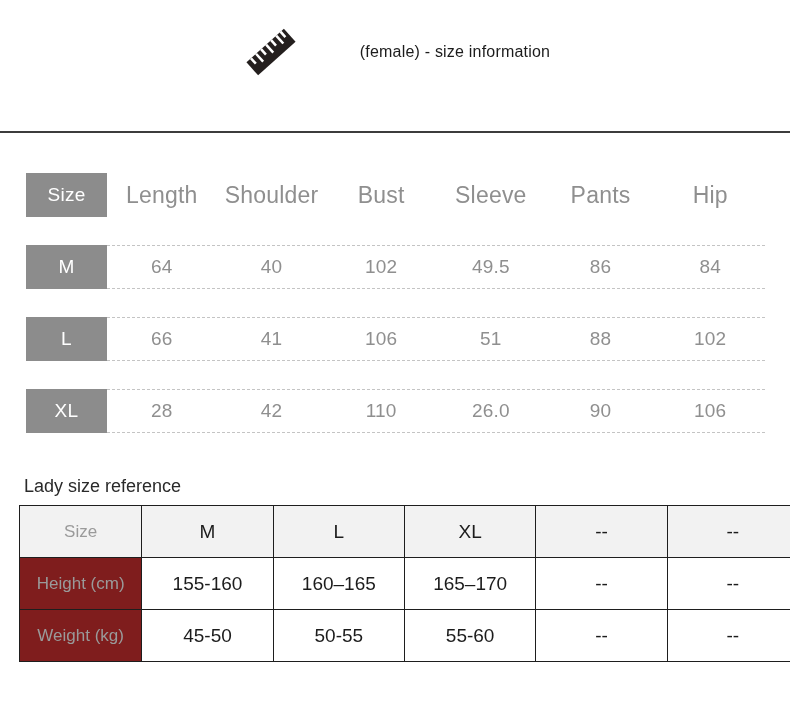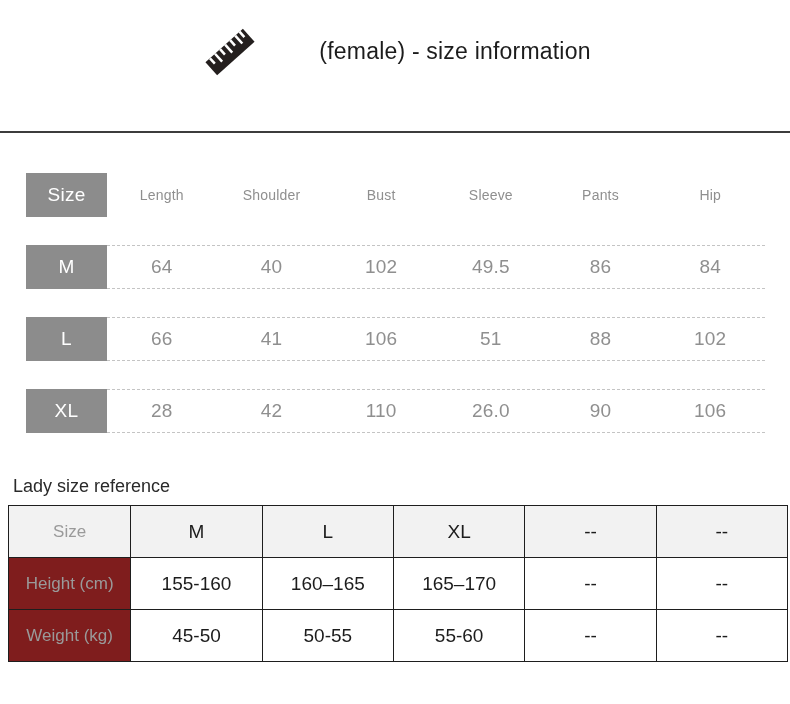--- a/index.html
+++ b/index.html
@@ -29,21 +29,21 @@
     align-items: center;
     gap: 58px;
   }
   .ruler-icon {
     width: 62px;
     height: 62px;
     display: block;
     flex: 0 0 auto;
   }
   .title-text {
-    font-size: 23px;
+    font-size: 16px;
     color: #1c1c1c;
     letter-spacing: 0.2px;
     white-space: nowrap;
   }
   .title-rule {
     height: 2px;
     background: #3c3c3c;
     width: 790px;
   }
 
@@ -86,27 +86,27 @@
     border-bottom: 1px dashed #c4c4c4;
   }
   .m-cell {
     flex: 1 1 0;
     text-align: center;
     font-size: 19px;
     color: #8f8f8f;
     letter-spacing: 0.2px;
   }
   .m-cell.head {
-    font-size: 14px;
+    font-size: 23px;
     color: #8f8f8f;
   }
 
   
   .ref-wrap {
-    padding: 0 5px 0 5px;
+    padding: 0 5px 0 16px;
     margin-top: 43px;
   }
   .ref-title {
     font-size: 18px;
     color: #2a2a2a;
     margin: 0 0 8px 8px;
   }
   table.ref-table {
     border-collapse: collapse;
     width: 780px;

